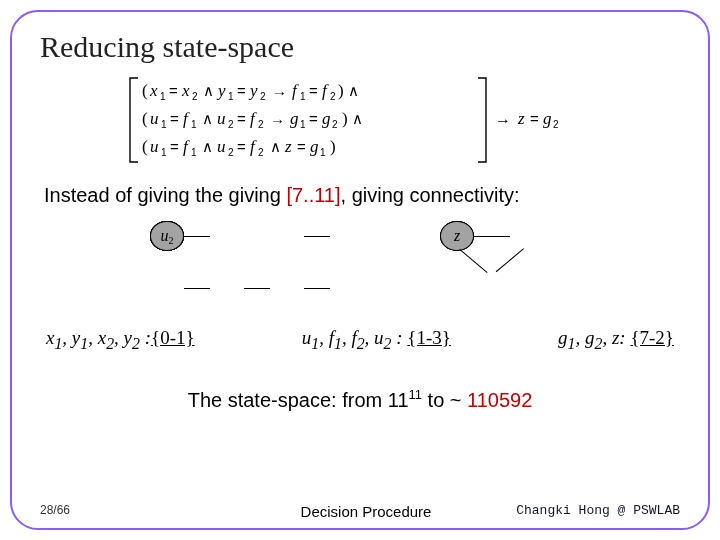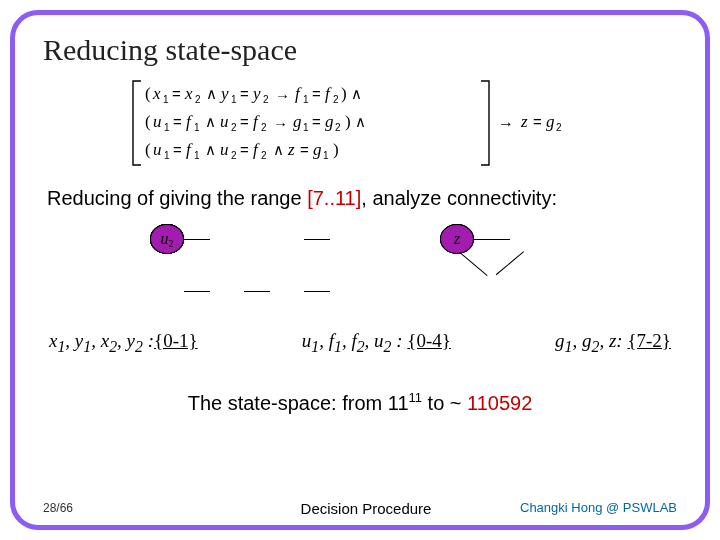--- a/index.html
+++ b/index.html
@@ -8,21 +8,21 @@
     height: 540px;
     background: #fff;
     font-family: "Gill Sans", "Gill Sans MT", "Segoe UI", sans-serif;
     position: relative;
     overflow: hidden;
   }
   .slide {
     width: 700px;
     height: 520px;
     margin: 10px;
-    border: 5px solid #8b5cf6;
+    border: 2px solid #8b5cf6;
     border-radius: 28px;
     position: relative;
     padding: 18px 28px 10px 28px;
   }
   .title {
     font-family: Georgia, "Times New Roman", serif;
     font-size: 30px;
     font-weight: normal;
     color: #222;
     margin-bottom: 8px;
@@ -42,21 +42,21 @@
     justify-content: center;
     gap: 60px;
     margin: 6px 0 10px 0;
   }
   .graph { position: relative; }
   .node {
     position: absolute;
     width: 34px; height: 30px;
     border: 1px solid #000;
     border-radius: 50%;
-    background: #a21caf;
+    background: #a3a3a3;
     text-align: center;
     line-height: 28px;
     font-size: 16px;
     font-style: italic;
     font-family: Georgia, serif;
   }
   .node sub { font-size: 10px; font-style: normal; vertical-align: -3px; }
   .edge { position: absolute; background: #000; height: 1px; transform-origin: 0 0; }
   .ranges {
     display: flex;
@@ -83,21 +83,21 @@
     font-size: 13px;
     gap: 24px;
   }
   .footer .center {
     position: absolute;
     left: 12px; right: 0;
     text-align: center;
     font-size: 15px;
   }
   .pageno { font-size: 12px; color: #333; }
-  .credit { font-size: 13px; color: #0369a1; z-index: 2; }
+  .credit { font-size: 13px; color: #0f172a; z-index: 2; font-family: Liberation Mono, monospace; }
   sup { font-size: 0.65em; }
 </style>
 </head>
 <body>
 
 <div class="slide">
 
   <h1 class="title">Reducing state-space</h1>
 
   <div class="formula">
@@ -170,21 +170,21 @@
 
       <text x="375" y="52" font-size="16">→</text>
       <text x="398" y="52" font-family="Georgia,serif" font-size="17" font-style="italic">z</text>
       <text x="410" y="52" font-size="15">=</text>
       <text x="423" y="52" font-family="Georgia,serif" font-size="17" font-style="italic">g</text>
         <text x="433" y="56" font-size="10">2</text>
     </svg>
   </div>
 
   <p class="intro">
-    <span>Reducing of giving the range </span><span class="red">[7..11]</span><span>, analyze connectivity:</span>
+    <span>Instead of giving the giving </span><span class="red">[7..11]</span><span>, giving connectivity:</span>
   </p>
 
   <div class="graph-wrap">
 
     <div class="graph" style="width:230px;height:96px">
       <div class="node" style="left:0;top:0"><span>x</span><sub>1</sub></div>
       <div class="node" style="left:60;top:0"><span>x</span><sub>2</sub></div>
       <div class="node" style="left:120;top:0"><span>y</span><sub>1</sub></div>
       <div class="node" style="left:180;top:0"><span>y</span><sub>2</sub></div>
       <div class="node" style="left:0;top:52"><span>u</span><sub>1</sub></div>
@@ -207,21 +207,21 @@
       <div class="edge" style="left:20px;top:28px;width:36px;transform:rotate(40deg)"></div>
       <div class="edge" style="left:84px;top:28px;width:36px;transform:rotate(140deg)"></div>
     </div>
   </div>
 
   <div class="ranges">
     <div class="grp">
       <i>x</i><sub>1</sub>, <i>y</i><sub>1</sub>, <i>x</i><sub>2</sub>, <i>y</i><sub>2</sub> :<span>{0-1}</span>
     </div>
     <div class="grp">
-      <i>u</i><sub>1</sub>, <i>f</i><sub>1</sub>, <i>f</i><sub>2</sub>, <i>u</i><sub>2</sub> : <span>{0-4}</span>
+      <i>u</i><sub>1</sub>, <i>f</i><sub>1</sub>, <i>f</i><sub>2</sub>, <i>u</i><sub>2</sub> : <span>{1-3}</span>
     </div>
     <div class="grp">
       <i>g</i><sub>1</sub>, <i>g</i><sub>2</sub>, <i>z</i>: <span>{7-2}</span>
     </div>
   </div>
 
   <p class="statespace">
     <span>The state-space: from 11</span><sup>11</sup><span> to ~ </span><span class="red">110592</span>
   </p>
 

